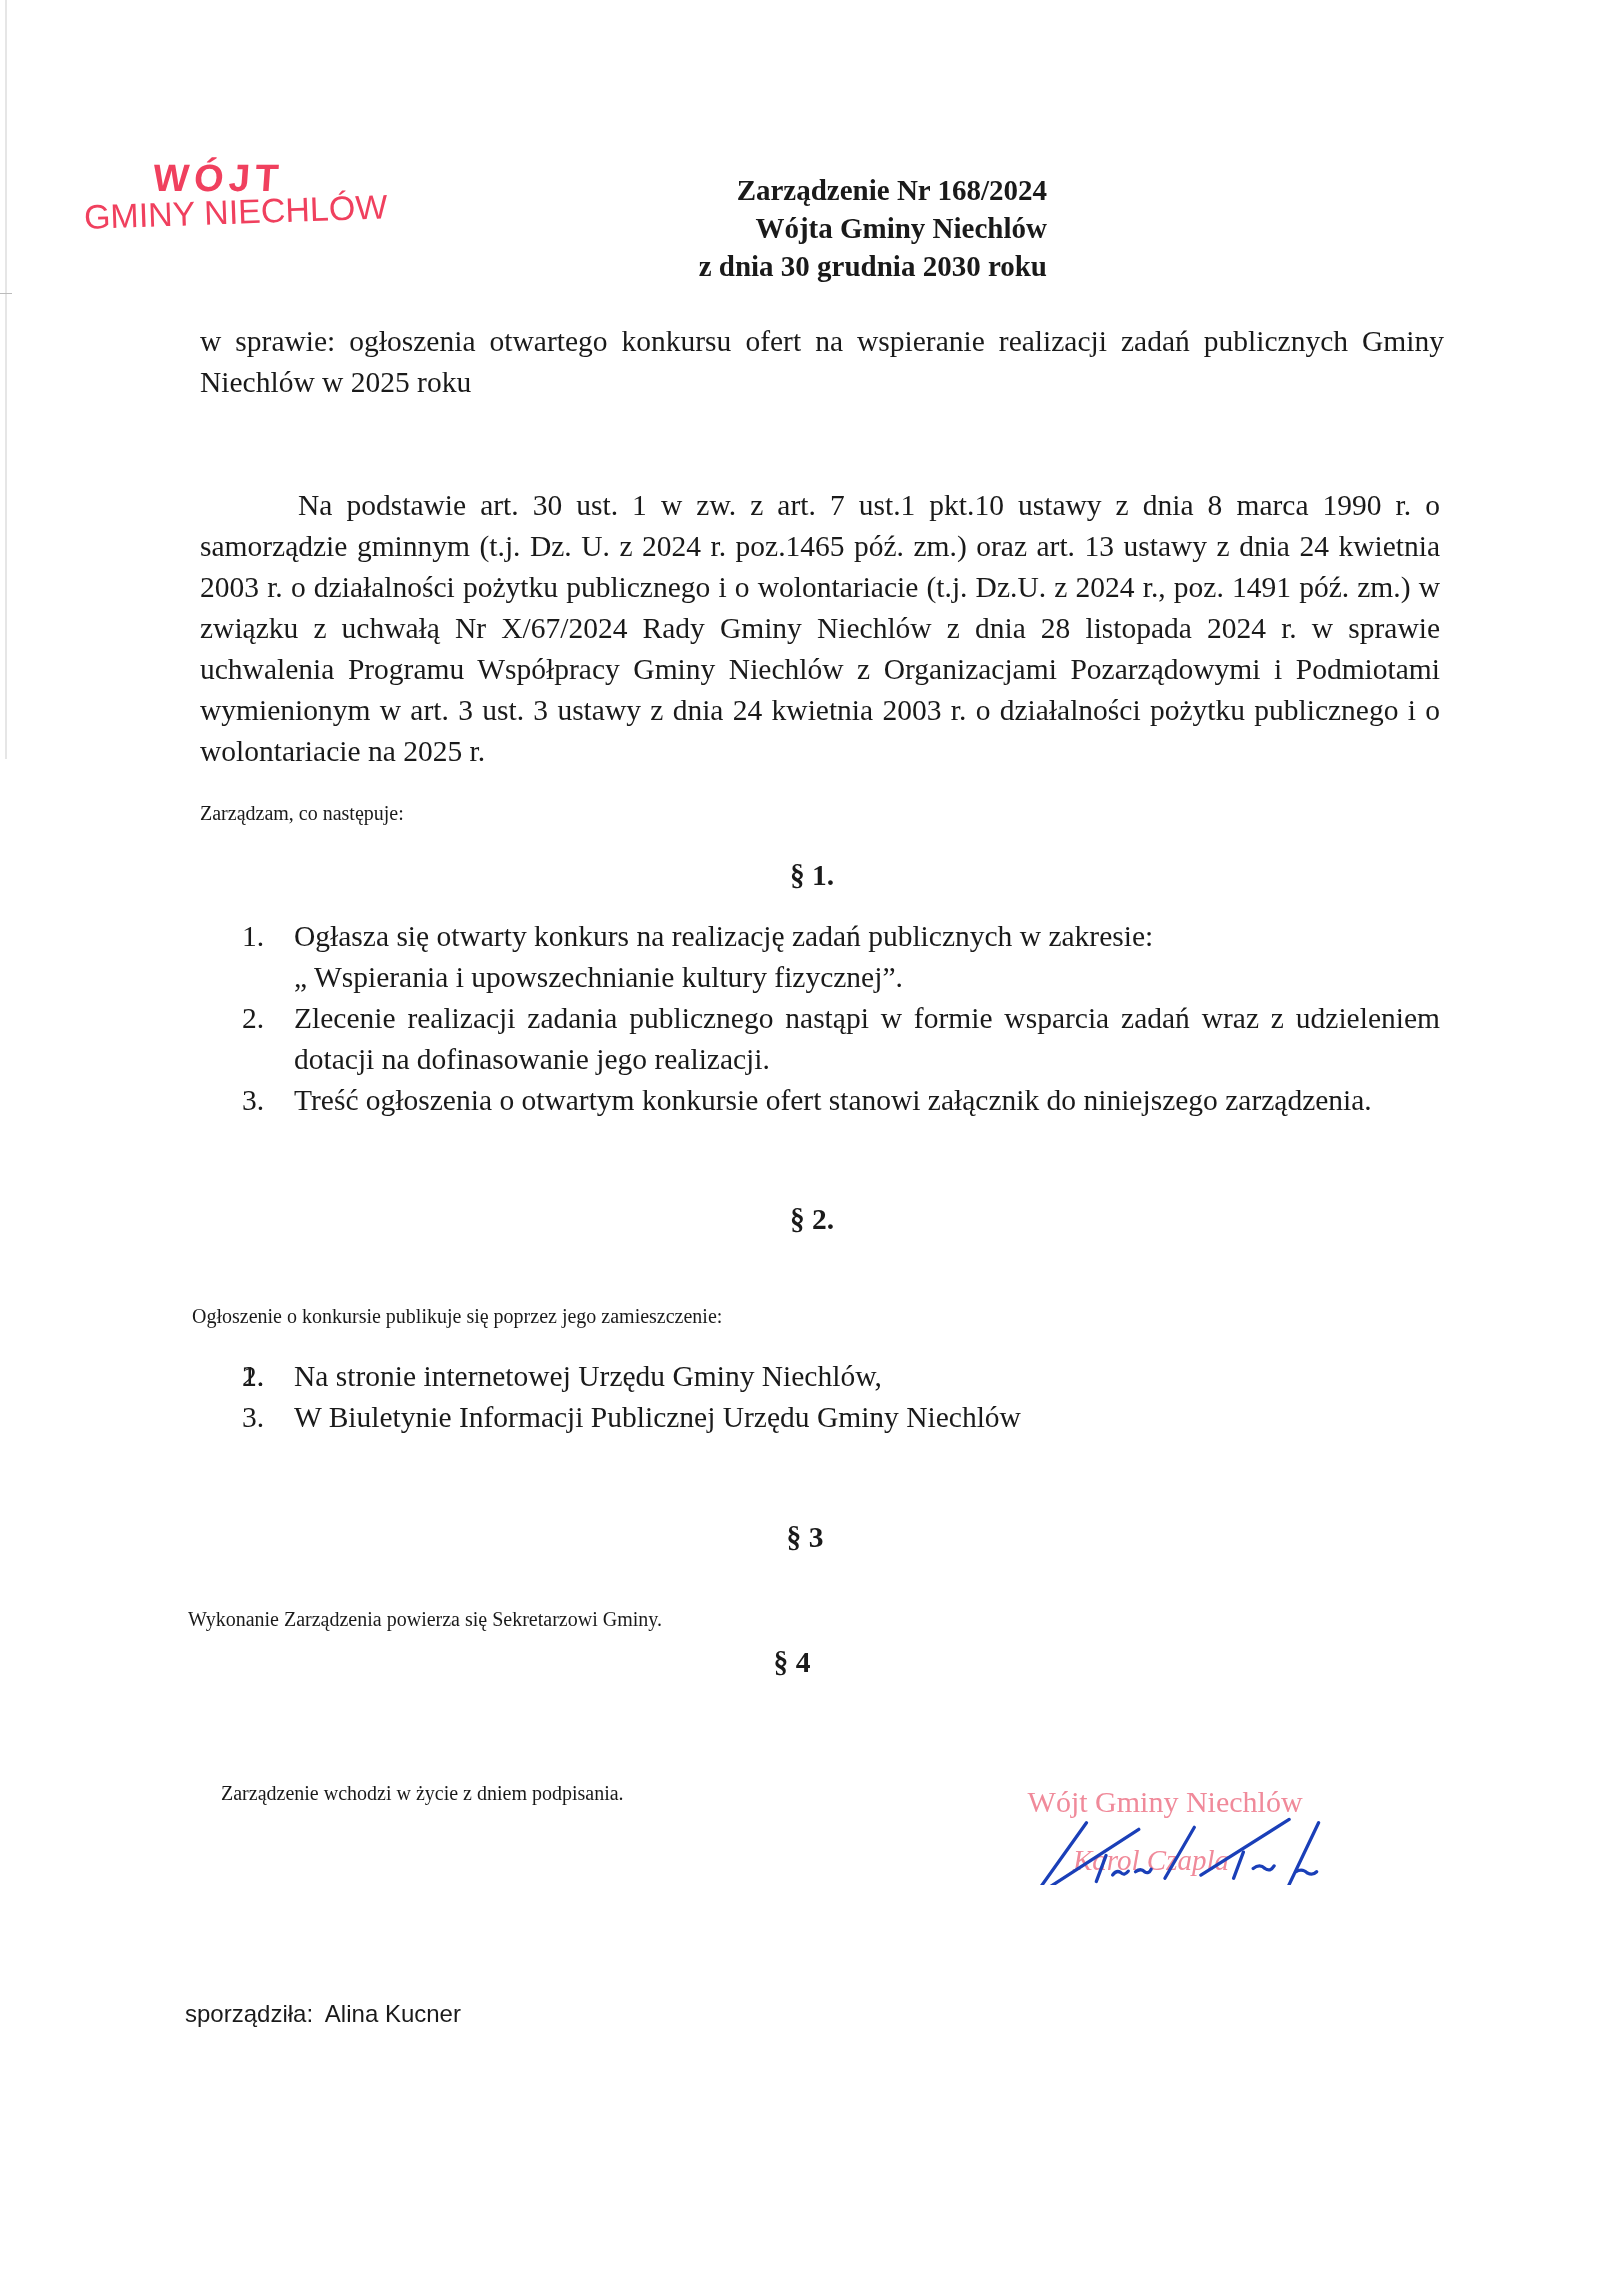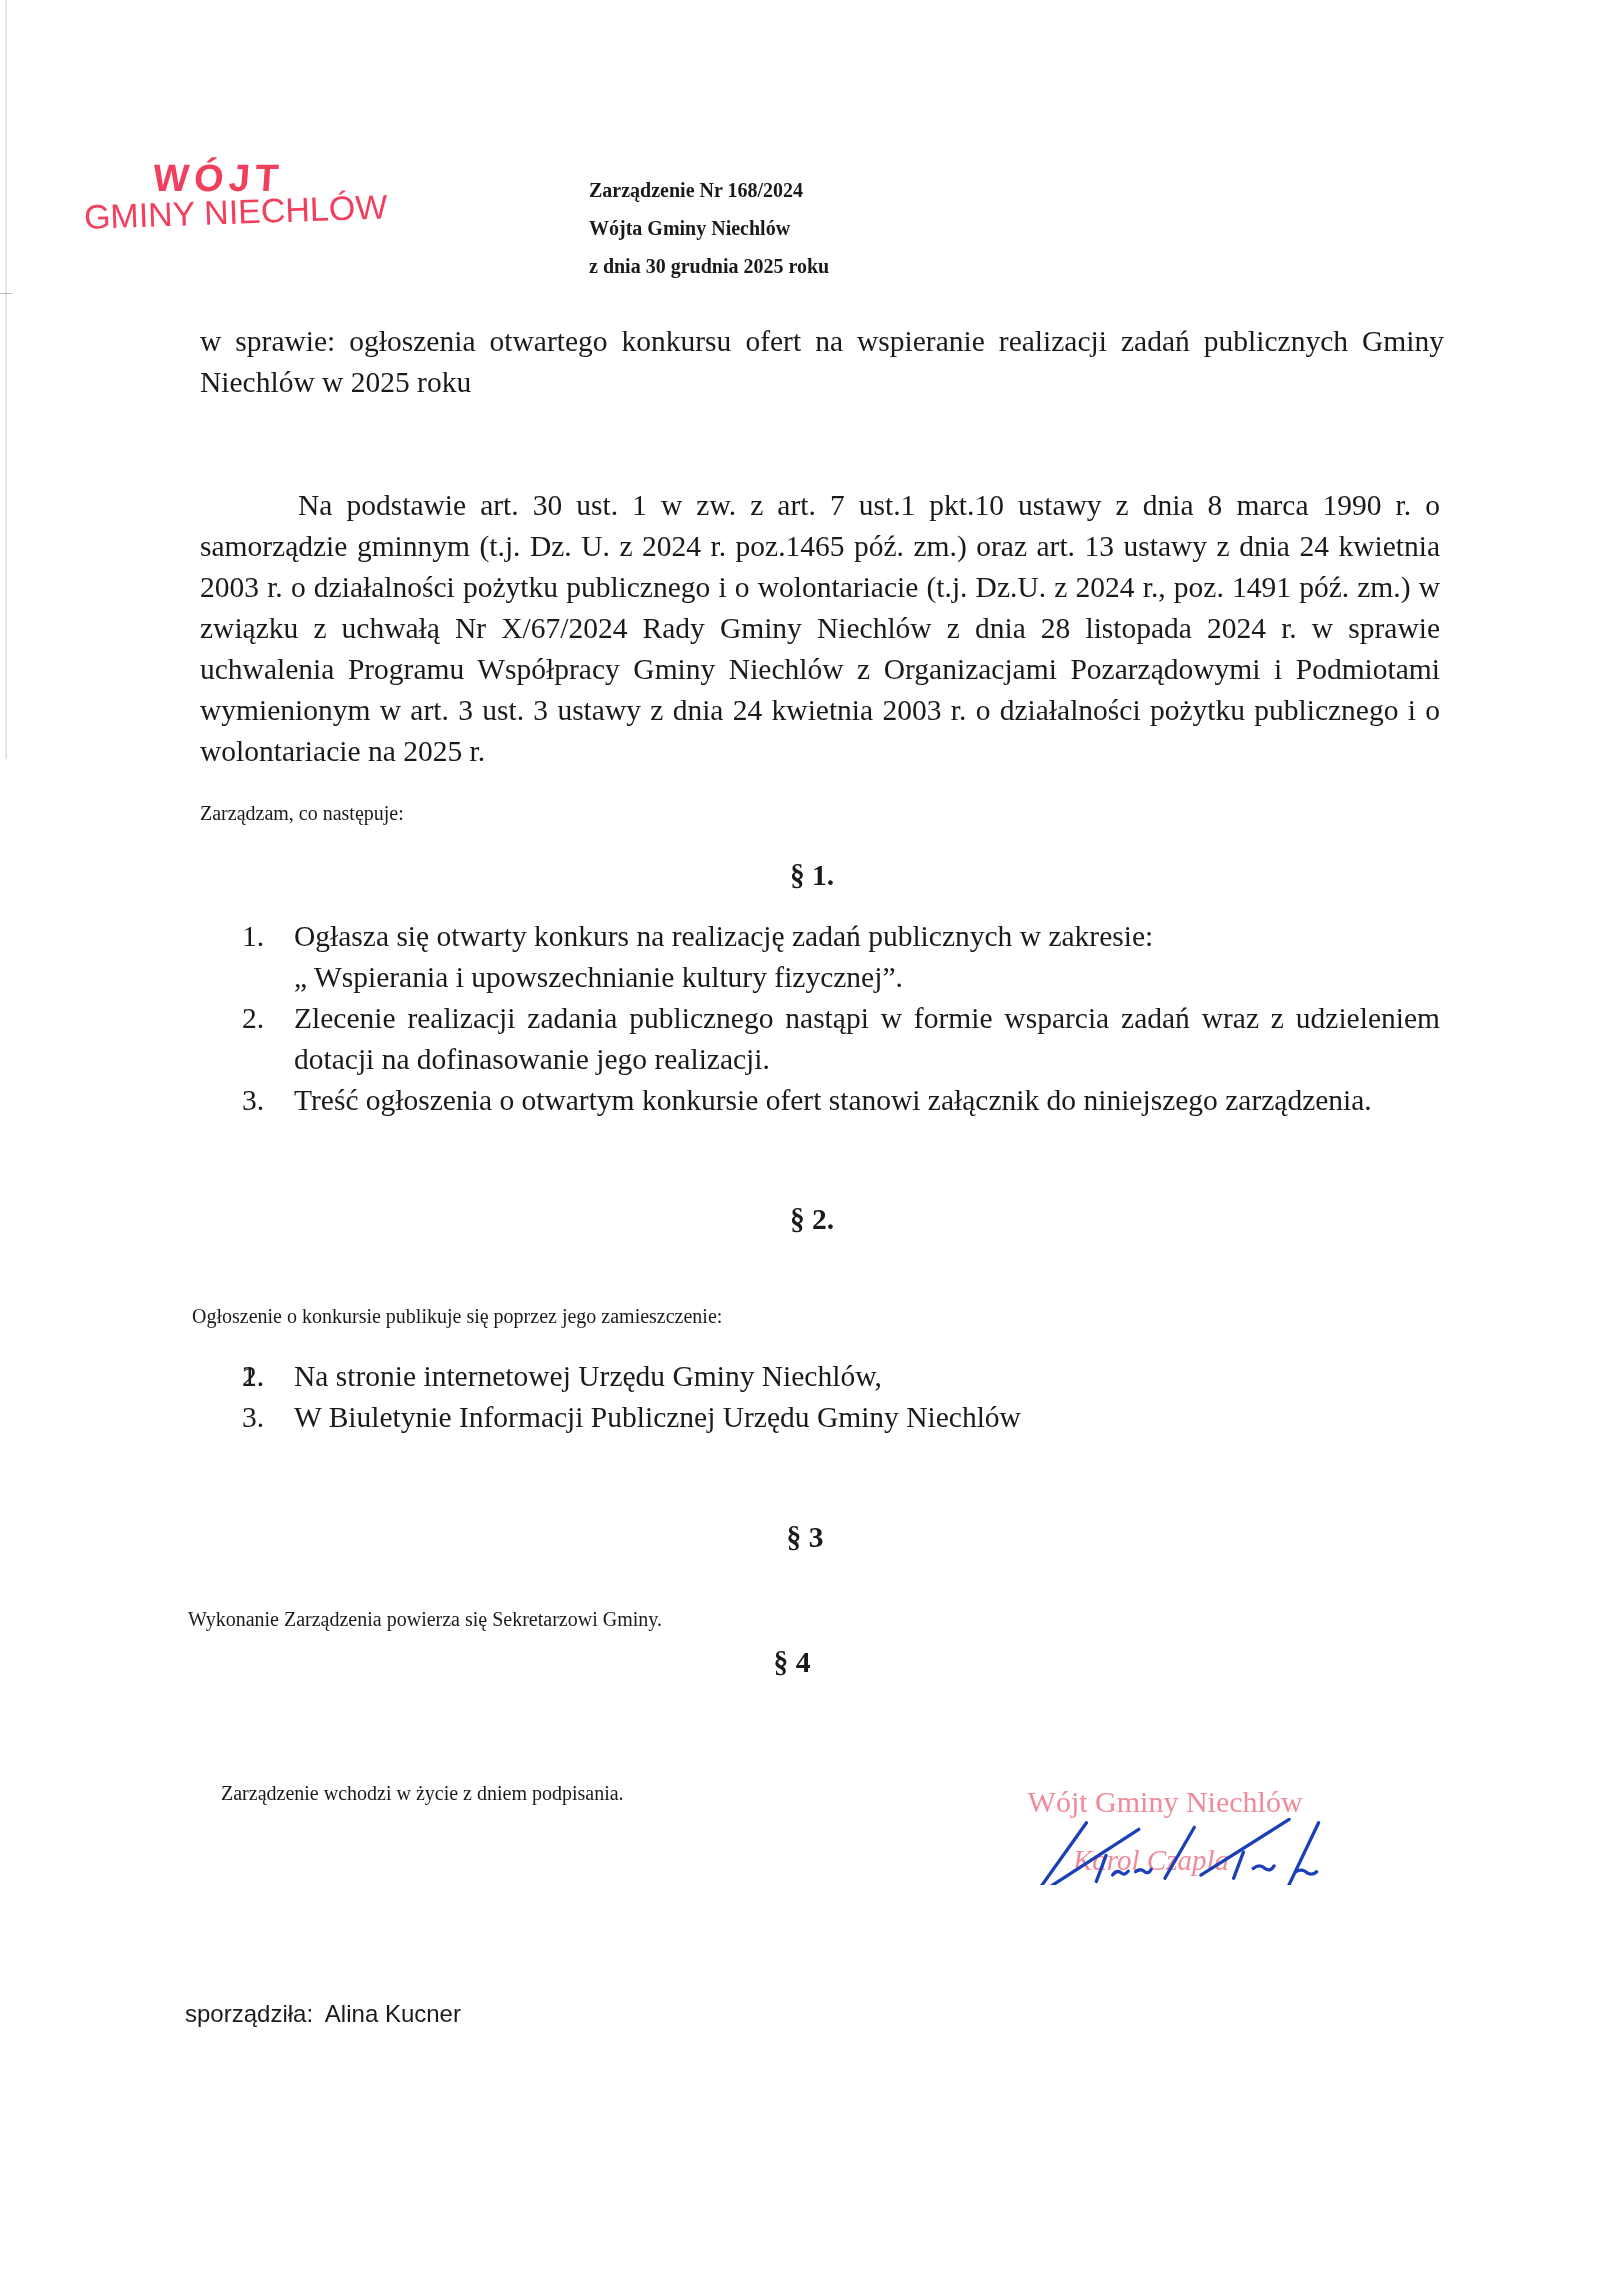--- a/index.html
+++ b/index.html
@@ -7,21 +7,21 @@
       width: 1623px; height: 2295px; background: #ffffff; position: relative; overflow: hidden;
       font-family: "Liberation Serif", "DejaVu Serif", serif; color: #1a1a1a;
     }
     .margin-line { position: absolute; left: 5.2px; top: 0; width: 2px; height: 759px; background: #e6e6e6; }
     .margin-tick { position: absolute; left: 0; top: 293px; width: 11.8px; height: 1.3px; background: #bbbbbb; }
 
     .stamp { position: absolute; left: 84px; top: 157px; width: 314px; color: #f0405e; font-family: "Liberation Sans", "DejaVu Sans", sans-serif; }
     .stamp-top { position: absolute; left: 69px; top: 0; font-size: 38px; font-weight: bold; letter-spacing: 5.2px; transform: skewX(-4deg); }
     .stamp-bottom { position: absolute; left: 0; top: 41px; font-size: 34px; transform: rotate(-2deg); transform-origin: left center; white-space: nowrap; }
 
-    .header { position: absolute; left: 589px; top: 171px; width: 458px; text-align: left; font-weight: bold; font-size: 20px; line-height: 38px; }
+    .header { position: absolute; left: 589px; top: 171px; width: 458px; text-align: right; font-weight: bold; font-size: 29px; line-height: 38px; }
 
     .subject { position: absolute; left: 200px; top: 321px; width: 1244px; font-weight: normal; font-size: 29.5px; line-height: 41px; text-align: justify; }
 
     .body-text { position: absolute; left: 200px; width: 1240px; font-size: 29.5px; line-height: 41px; text-align: justify; }
     .para-1 { top: 485px; text-indent: 98px; }
 
     .plain-line { position: absolute; font-size: 20px; line-height: 41px; white-space: nowrap; }
     .section { position: absolute; left: 681px; width: 262px; text-align: center; font-weight: bold; font-size: 29.5px; line-height: 41px; }
 
     .list { position: absolute; left: 242px; width: 1198px; margin: 0; padding: 0; list-style: none; font-size: 29.5px; line-height: 41px; }
@@ -43,21 +43,21 @@
 <div class="margin-tick"></div>
 
 <div class="stamp">
   <div class="stamp-top">WÓJT</div>
   <div class="stamp-bottom">GMINY NIECHLÓW</div>
 </div>
 
 <div class="header">
   <div>Zarządzenie Nr 168/2024</div>
   <div>Wójta Gminy Niechlów</div>
-  <div>z dnia 30 grudnia 2025 roku</div>
+  <div>z dnia 30 grudnia 2030 roku</div>
 </div>
 
 <div class="subject">w sprawie: ogłoszenia otwartego konkursu ofert na wspieranie realizacji zadań publicznych Gminy Niechlów w 2025 roku</div>
 
 <div class="body-text para-1">Na podstawie art. 30 ust. 1 w zw. z art. 7 ust.1 pkt.10 ustawy z dnia 8 marca 1990 r. o samorządzie gminnym (t.j. Dz. U. z 2024 r. poz.1465 póź. zm.) oraz art. 13 ustawy z dnia 24 kwietnia 2003 r. o działalności pożytku publicznego i o wolontariacie (t.j. Dz.U. z 2024 r., poz. 1491 póź. zm.) w związku z uchwałą Nr X/67/2024 Rady Gminy Niechlów z dnia 28 listopada 2024 r. w sprawie uchwalenia Programu Współpracy Gminy Niechlów z Organizacjami Pozarządowymi i Podmiotami wymienionym w art. 3 ust. 3 ustawy z dnia 24 kwietnia 2003 r. o działalności pożytku publicznego i o wolontariacie na 2025 r.</div>
 
 <div class="plain-line" style="left:200px; top:793px;">Zarządzam, co następuje:</div>
 
 <div class="section" style="top:855px;">§ 1.</div>
 <ul class="list" style="top:916px;">

